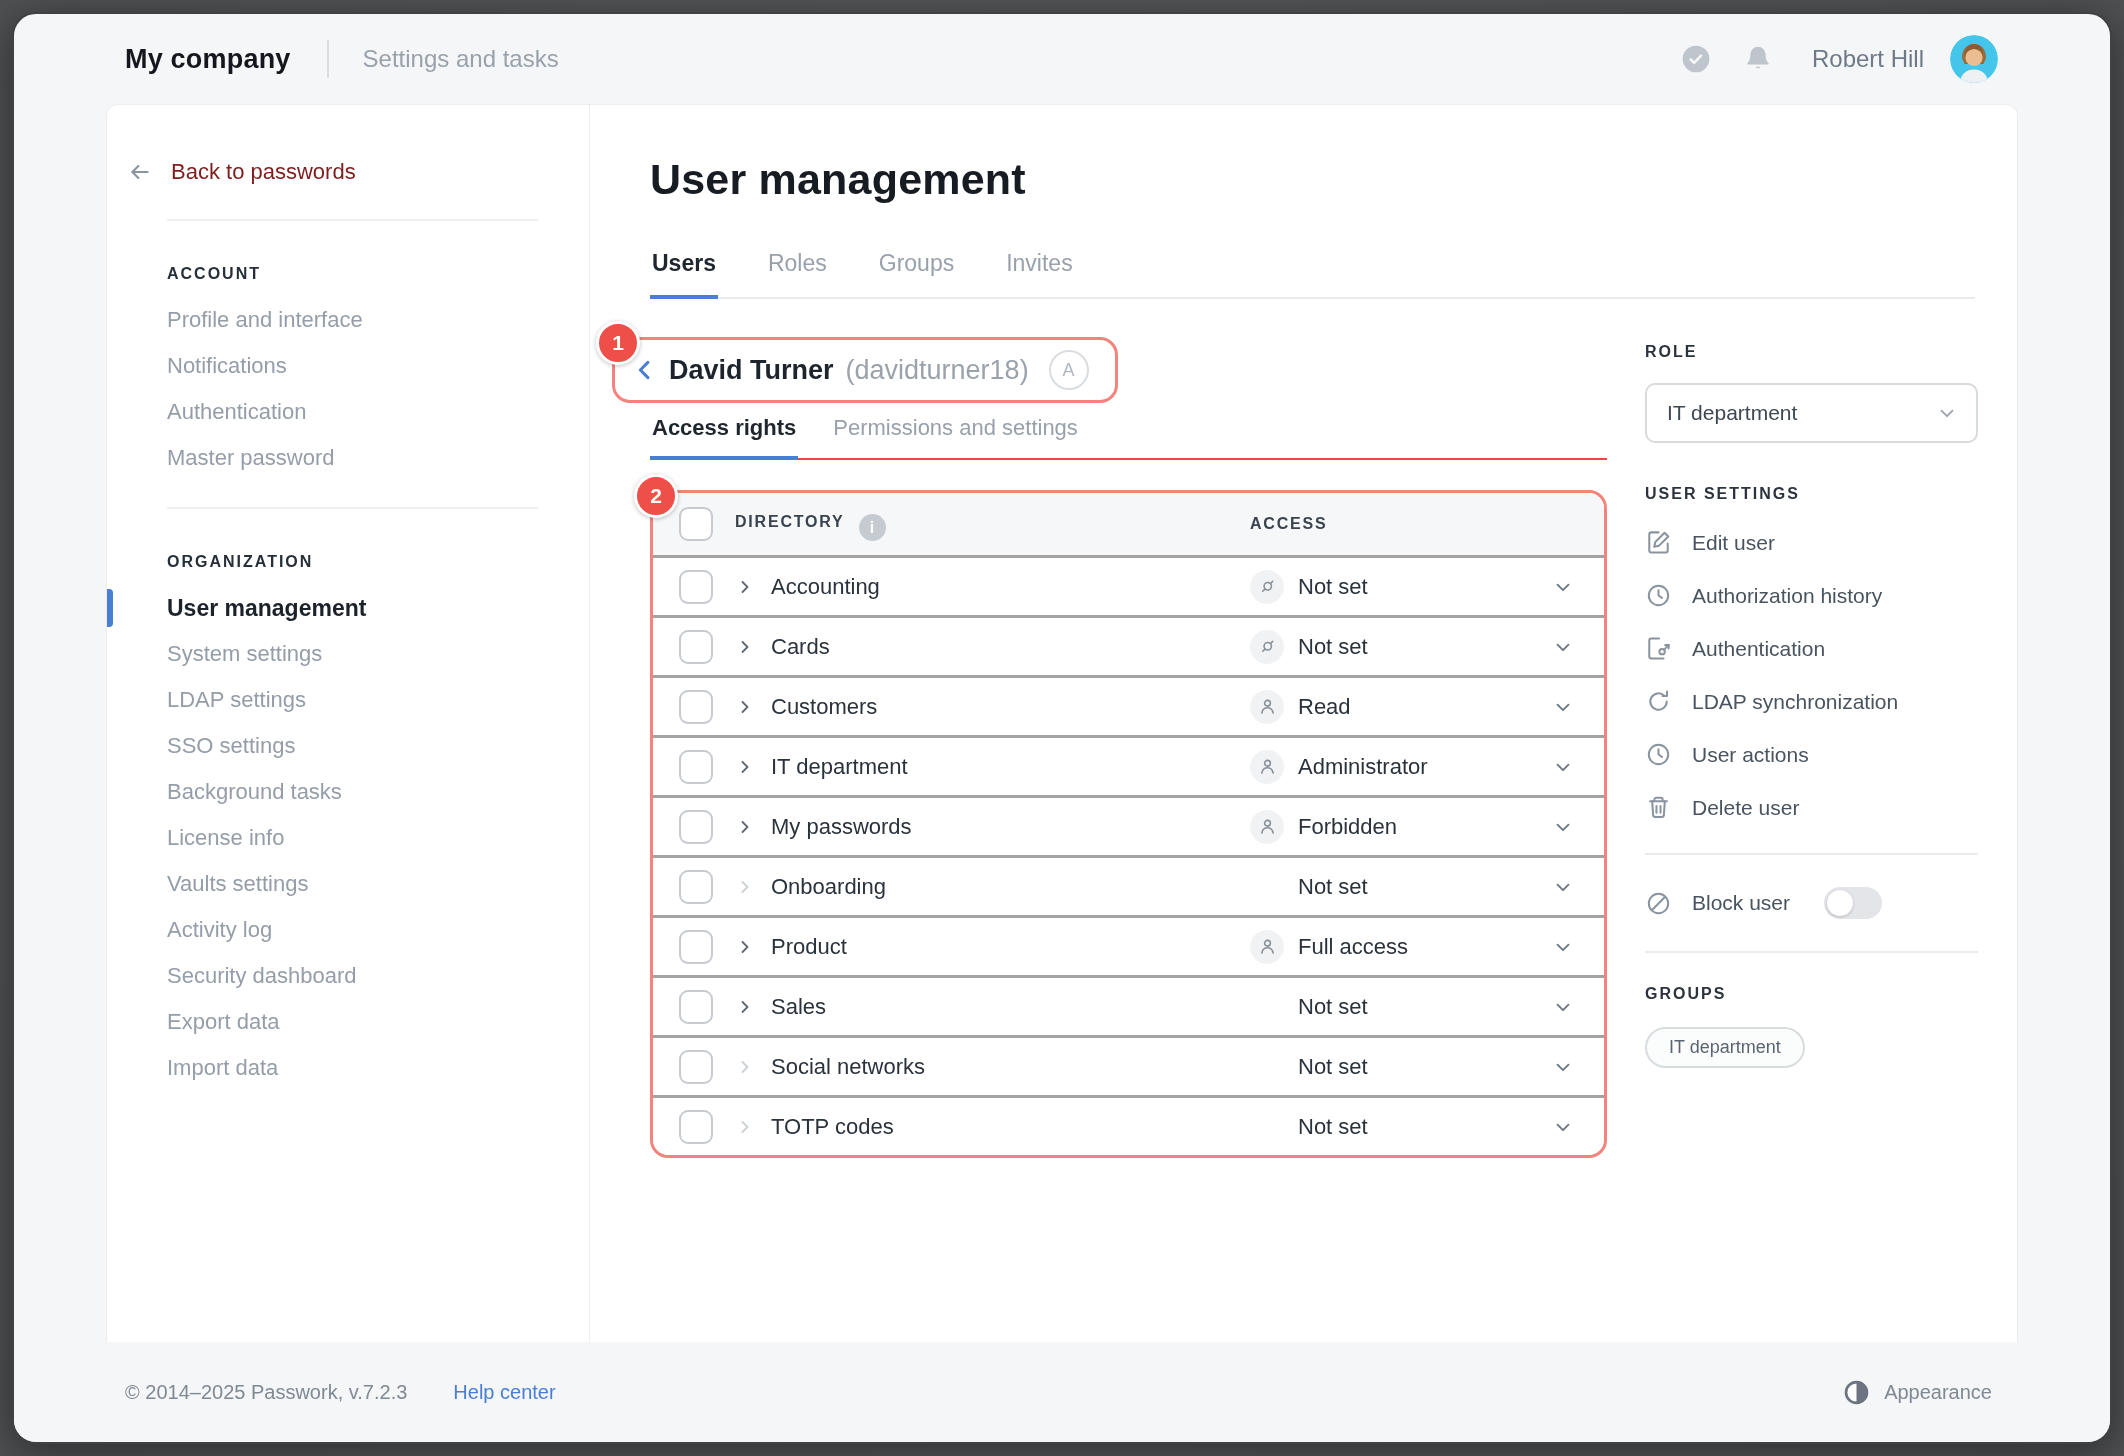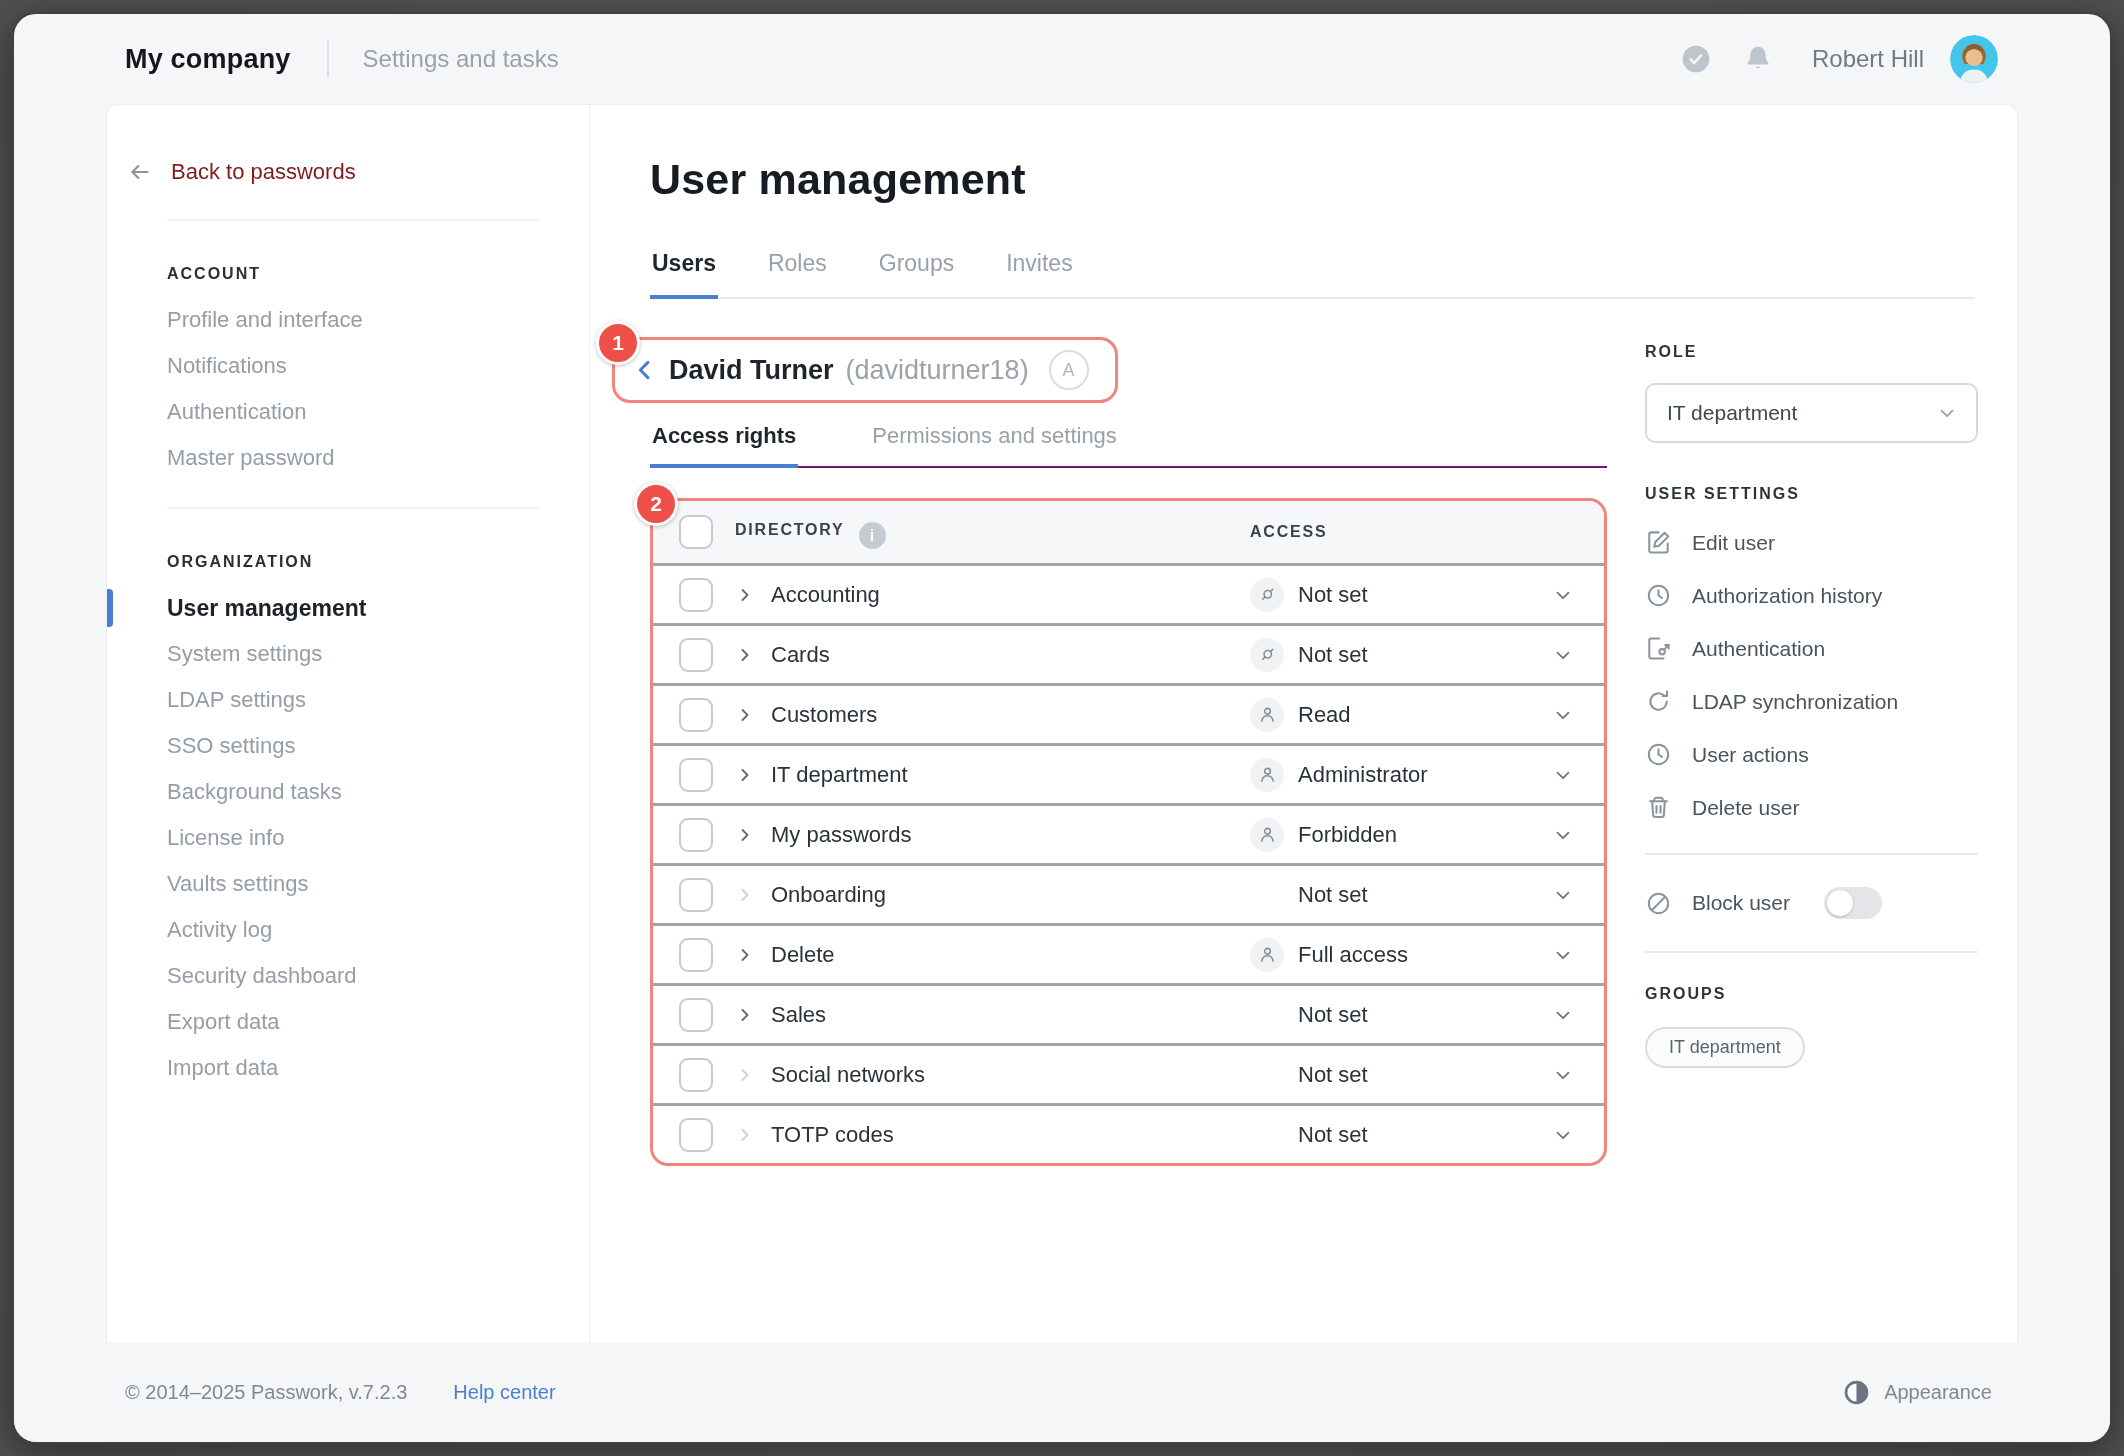--- a/index.html
+++ b/index.html
@@ -52,21 +52,21 @@
 
   
   .user-header{position:relative;display:inline-flex;align-items:center;margin-left:-38px;
     border:3px solid #f2837d;border-radius:18px;padding:10px 26px 10px 16px;}
   .back-chevron{width:28px;height:28px;color:#4a7ed2;flex:none;margin-right:10px;cursor:pointer;}
   .user-name{font-size:27px;font-weight:700;color:#1d242c;}
   .user-login{font-size:27px;color:#9aa2ab;margin-left:12px;}
   .admin-badge{width:36px;height:36px;border-radius:50%;border:2px solid #dadde0;color:#b0b7bf;
     font-size:18px;display:flex;align-items:center;justify-content:center;margin-left:20px;flex:none;}
 
-  .subtabs{display:flex;gap:72px;margin-top:20px;border-bottom:2px solid #701a75;}
+  .subtabs{display:flex;gap:33px;margin-top:12px;border-bottom:2px solid #ef4444;}
   .subtab{font-size:22px;color:#98a1ab;padding:0 2px 15px;border-bottom:4px solid transparent;margin-bottom:-2px;cursor:pointer;}
   .subtab.active{color:#1f262e;font-weight:700;border-bottom-color:#4a7ed2;}
 
   
   .table-box{position:relative;margin-top:30px;border:3px solid #f2837d;border-radius:18px;}
   .table{border-radius:16px;overflow:hidden;background:#fff;}
   .t-head{display:flex;align-items:center;height:62px;background:#f6f7f9;padding:0 0 0 26px;}
   .c-check{width:56px;flex:none;display:flex;align-items:center;}
   .checkbox{width:30px;height:30px;border:2px solid #c7cbd0;border-radius:9px;background:#fff;cursor:pointer;}
   .c-chev{width:36px;flex:none;display:flex;align-items:center;}
@@ -506,21 +506,21 @@
                     <span class="c-check">
                         <span class="checkbox"></span>
                       </span>
                     <span class="c-chev">
                       <span class="row-chevron">
                         <svg viewBox="0 0 24 24" fill="none" stroke="currentColor" stroke-width="2.2" stroke-linecap="round" stroke-linejoin="round">
                             <path d="M9 6l6 6-6 6"></path>
                           </svg>
                       </span>
                     </span>
-                    <span class="c-name">Delete</span>
+                    <span class="c-name">Product</span>
                     <span class="c-access">
                       <span class="access-icon" data-icon="person">
                         <svg class="ic ic-person" viewBox="0 0 24 24" fill="none" stroke="currentColor" stroke-width="1.8" stroke-linecap="round" stroke-linejoin="round">
                             <circle cx="12" cy="8.3" r="3.3"></circle>
                             <path d="M5.5 19.5c.7-4 3.4-6 6.5-6s5.8 2 6.5 6"></path>
                           </svg>
 
                       </span>
                       <span class="access-text">Full access</span>
                     </span>

